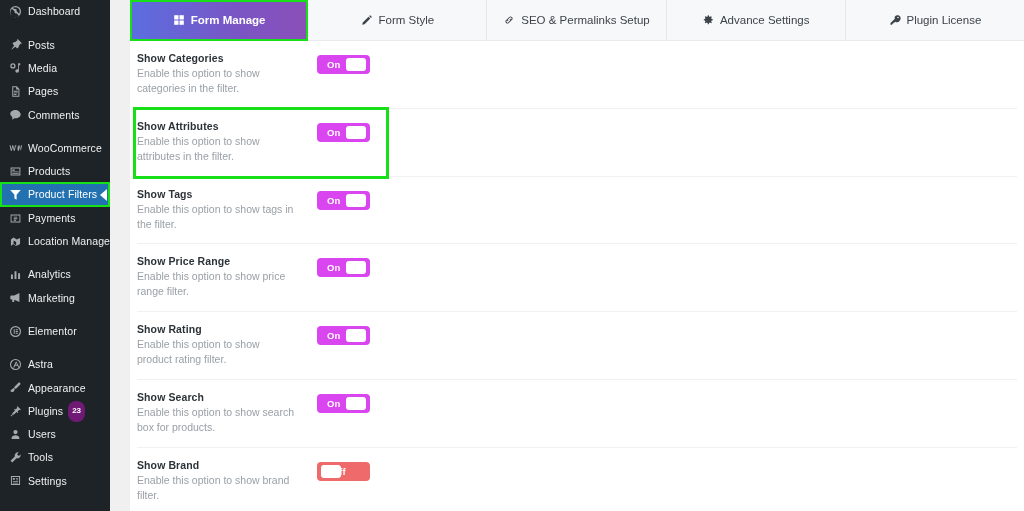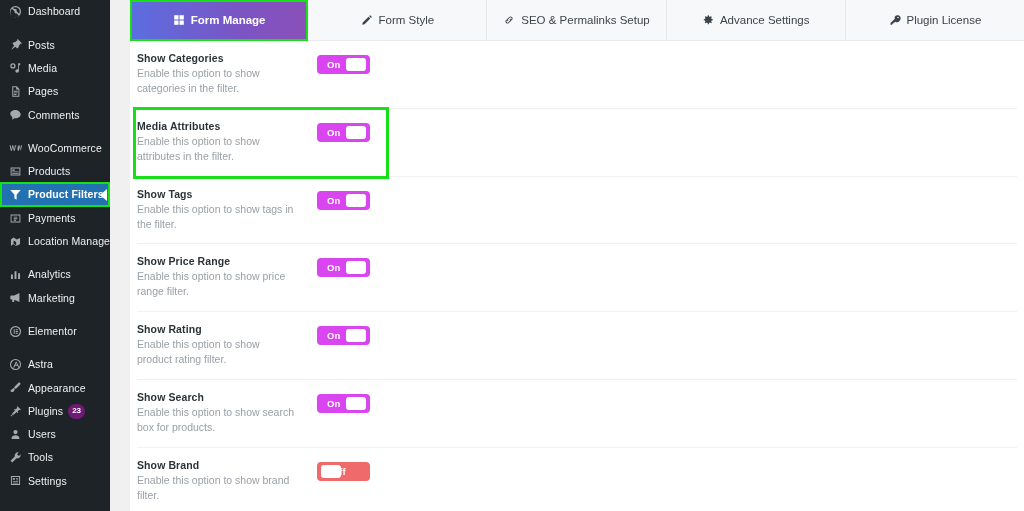--- a/index.html
+++ b/index.html
@@ -40,41 +40,41 @@
     margin-right: 5px;
   }
   .menu-item .mi-icon svg { display: block; }
   .menu-item .mi-label { color: #f0f0f1; letter-spacing: .1px; }
   .menu-sep { height: 10px; }
 
   .menu-item.current {
     background: #2271b1;
   }
   .menu-item.current .mi-icon { color: #fff; }
-  .menu-item.current .mi-label { color: #fff; font-weight: 700; }
+  .menu-item.current .mi-label { color: #fff; font-weight: 400; }
   .menu-item.current .mi-arrow {
     position: absolute; right: 3px; top: 50%; transform: translateY(-50%);
     width: 0; height: 0;
     border-top: 6px solid transparent;
     border-bottom: 6px solid transparent;
     border-right: 7px solid #fff;
   }
   
   .menu-item.current::after {
     content: "";
     position: absolute;
     left: 0; top: -1px; right: 0; bottom: -1px;
     border: 2px solid #18e018;
     pointer-events: none;
   }
 
   .badge {
     display: inline-flex;
     align-items: center; justify-content: center;
-    min-width: 15px; height: 15px;
+    min-width: 15px; height: 21px;
     border-radius: 8px;
     background: #701a75;
     color: #fff;
     font-size: 8px;
     font-weight: bold;
     margin-left: 5px;
     padding: 0 4px;
   }
 
   
@@ -433,21 +433,21 @@
           </div>
           <div class="s-control">
             <div class="toggle on">
               <span class="knob"></span>
               <span class="tlabel">On</span>
             </div>
           </div>
         </div>
         <div class="srow highlighted">
           <div class="s-text">
-            <div class="s-title">Media Attributes</div>
+            <div class="s-title">Show Attributes</div>
             <div class="s-desc">Enable this option to show attributes in the filter.</div>
           </div>
           <div class="s-control">
             <div class="toggle on">
               <span class="knob"></span>
               <span class="tlabel">On</span>
             </div>
           </div>
         </div>
         <div class="srow">

